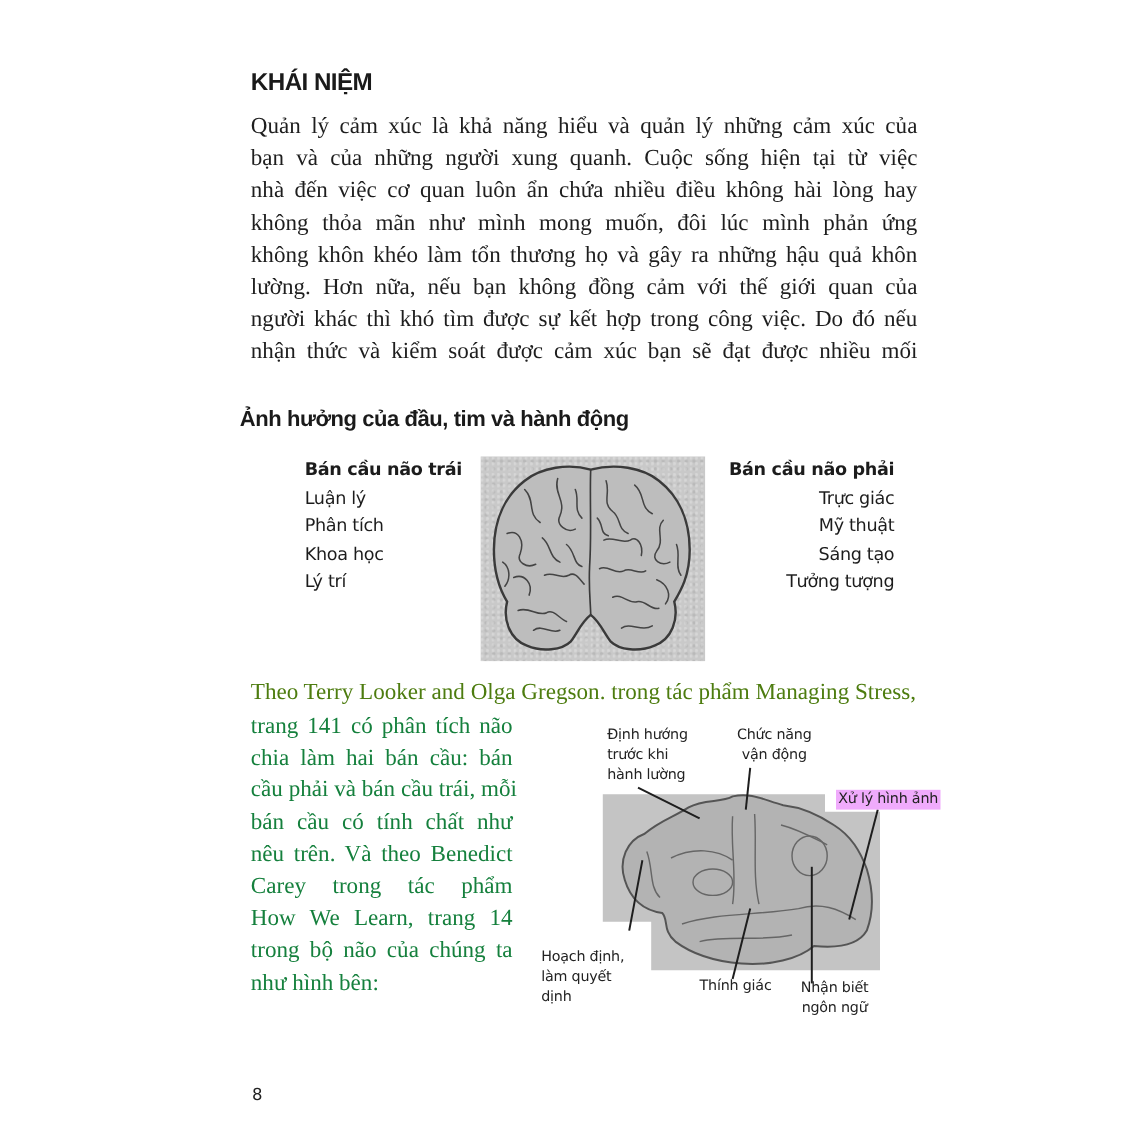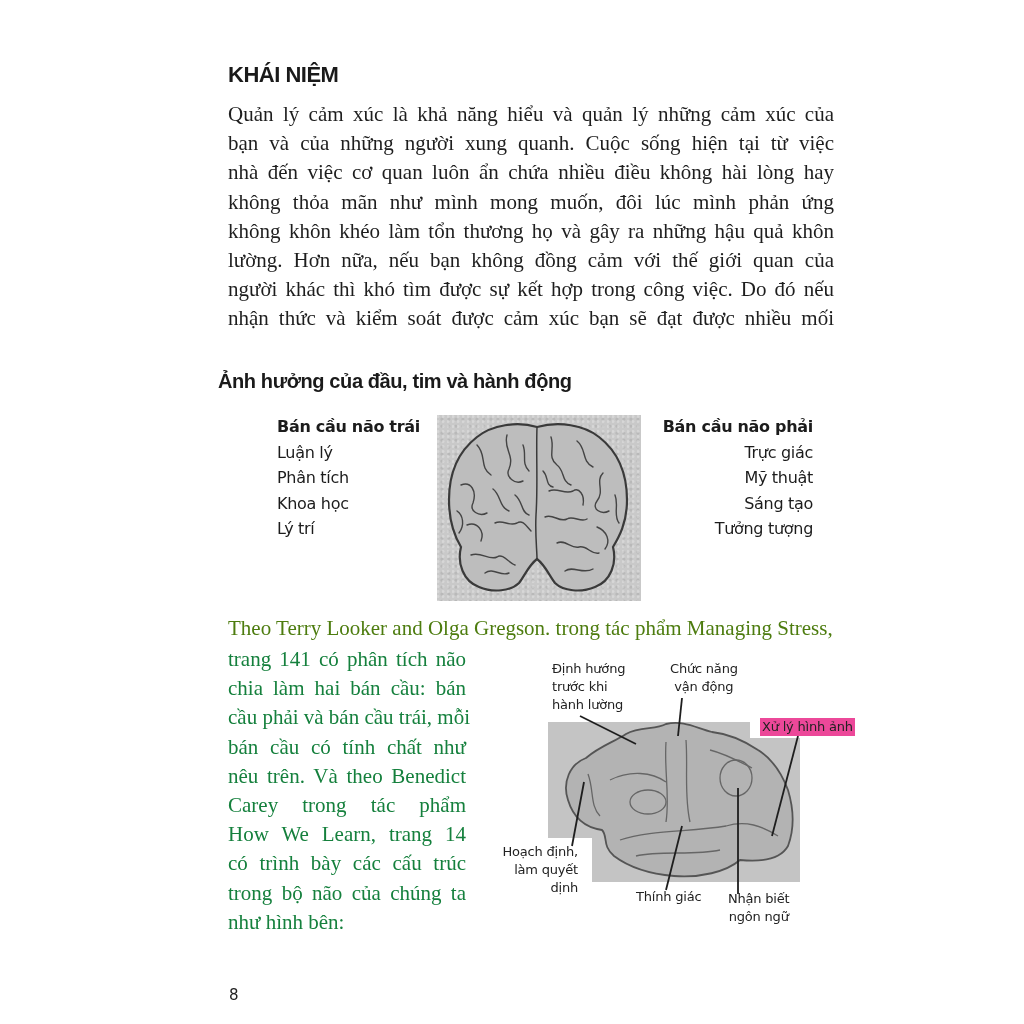--- a/index.html
+++ b/index.html
@@ -159,21 +159,20 @@
   <div class="abs para2-top">Theo Terry Looker and Olga Gregson. trong tác phẩm Managing Stress,</div>
 
   <div class="abs para2">
     <span class="ln">trang 141 có phân tích não</span>
     <span class="ln">chia làm hai bán cầu: bán</span>
     <span class="ln">cầu phải và bán cầu trái, mỗi</span>
     <span class="ln">bán cầu có tính chất như</span>
     <span class="ln">nêu trên. Và theo Benedict</span>
     <span class="ln">Carey trong tác phẩm</span>
     <span class="ln">How We Learn, trang 14</span>
-    <span class="ln">có trình bày các cấu trúc</span>
     <span class="ln">trong bộ não của chúng ta</span>
     <span class="ln last">như hình bên:</span>
   </div>
 
   <div class="abs diag">
     <svg width="380" height="290" viewBox="0 0 380 290" style="position:absolute;left:0;top:0">
 
       <path d="M58,72 L260,72 L260,88 L310,88 L310,232 L102,232 L102,188 L58,188 Z" fill="#c4c4c4"></path>
 
       <path d="M78,150 C72,132 80,114 96,108 C110,96 124,92 136,84 C150,76 166,80 176,74 C194,70 206,78 222,82 C240,84 256,92 268,100 C284,110 292,124 298,140 C304,160 304,180 298,196 C290,210 270,212 250,210 C236,222 210,228 184,226 C160,224 140,218 124,206 C112,196 118,186 112,180 C98,178 84,170 78,150 Z" fill="#b3b3b3" stroke="#555" stroke-width="1.8"></path>
@@ -202,22 +201,22 @@
 
     <div class="lbl" style="left:62px;top:10px">
       <div>Định hướng</div>
       <div>trước khi</div>
       <div>hành lường</div>
     </div>
     <div class="lbl" style="left:180px;top:10px;text-align:center">
       <div>Chức năng</div>
       <div>vận động</div>
     </div>
-    <div class="lbl" style="left:270px;top:68px;background:#ec4899;padding:0 2px">Xử lý hình ảnh</div>
-    <div class="lbl" style="left:2px;top:193px;text-align:right;width:86px">
+    <div class="lbl" style="left:270px;top:68px;background:#f0abfc;padding:0 2px">Xử lý hình ảnh</div>
+    <div class="lbl" style="left:2px;top:212px;text-align:left;width:86px">
       <div>Hoạch định,</div>
       <div>làm quyết</div>
       <div>dịnh</div>
     </div>
     <div class="lbl" style="left:146px;top:238px">Thính giác</div>
     <div class="lbl" style="left:238px;top:240px;text-align:center">
       <div>Nhận biết</div>
       <div>ngôn ngữ</div>
     </div>
   </div>

